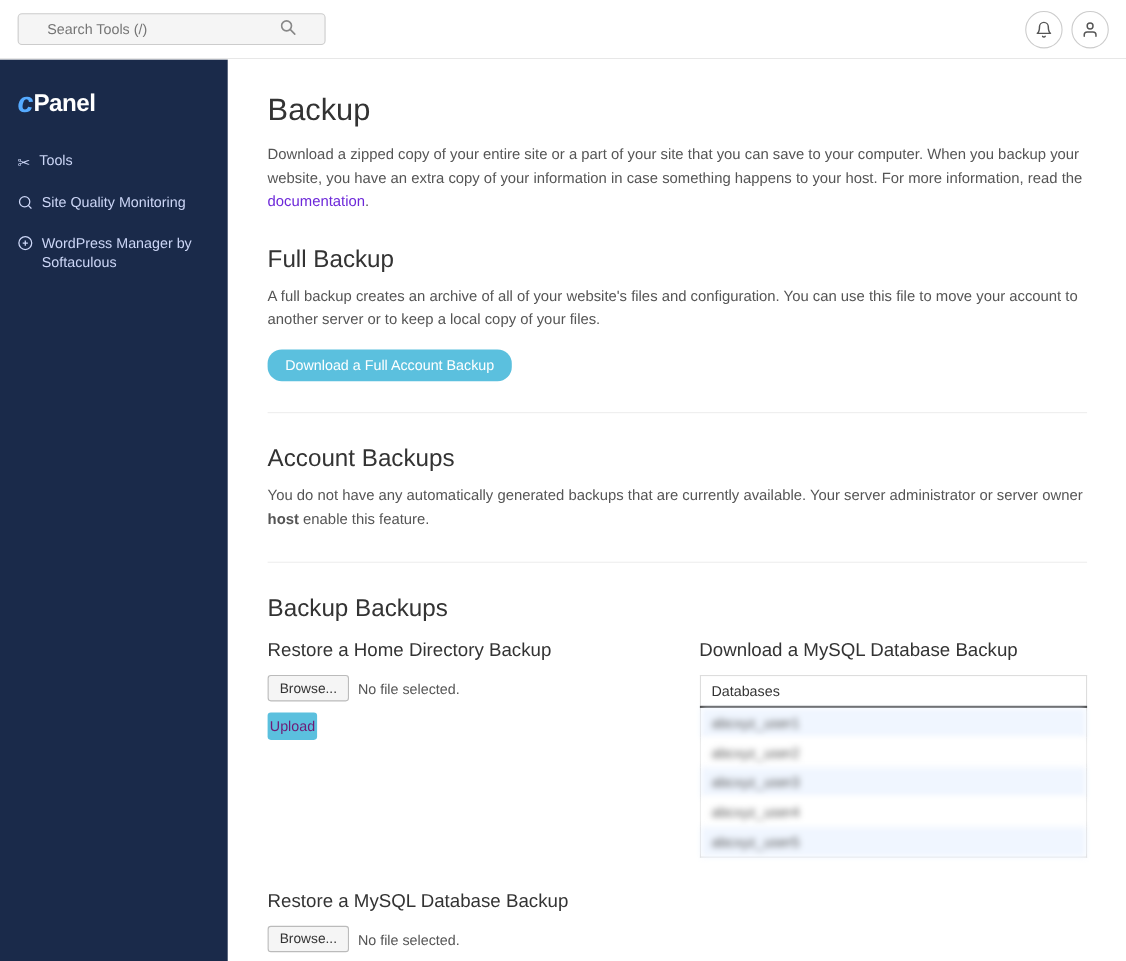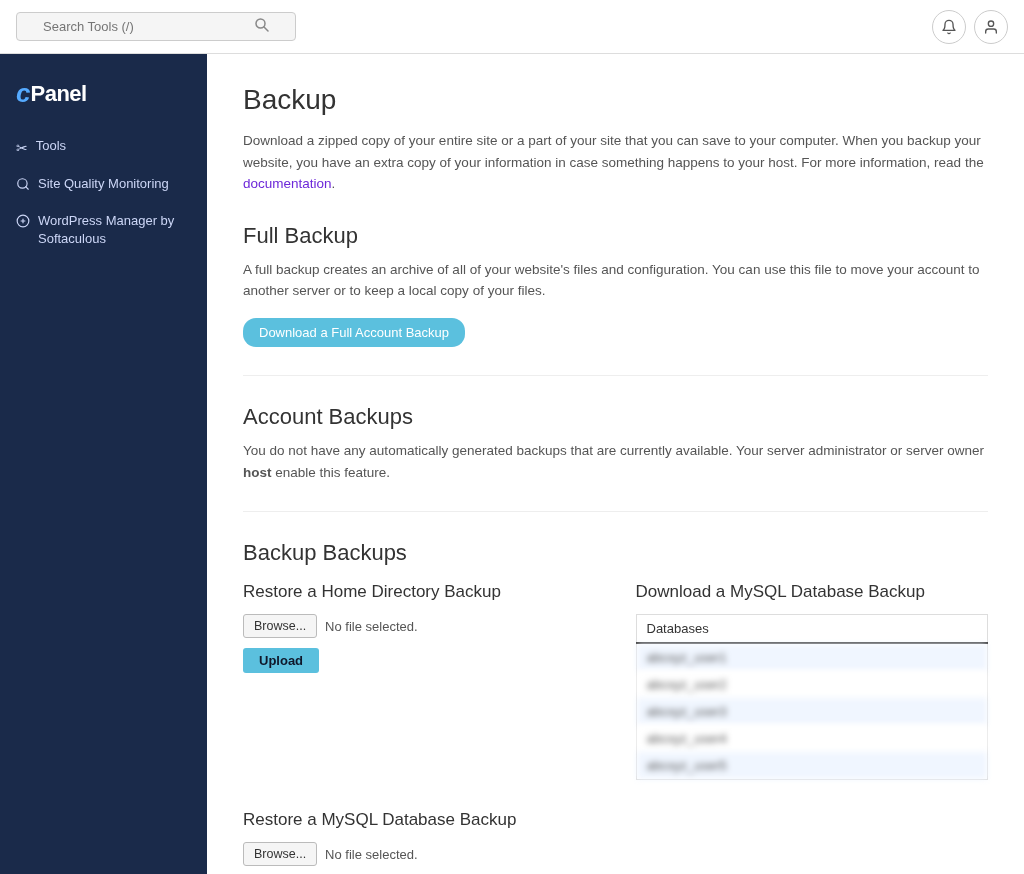--- a/index.html
+++ b/index.html
@@ -130,27 +130,26 @@
       border-radius: 3px;
       padding: 4px 10px;
       font-size: 12.5px;
       cursor: pointer;
       color: #333;
     }
     .no-file-text { font-size: 13px; color: #555; }
 
     .btn-upload {
       background: #5bc0de;
-      color: #0f172a;
+      color: #701a75;
       border: none;
       border-radius: 3px;
-      padding: 5px 16px;
-      font-size: 13px;
-      cursor: pointer;
-      font-weight: bold;
+      padding: 5px 2px;
+      font-size: 13px;
+      cursor: pointer;
     }
 
     
     .db-table { width: 100%; border-collapse: collapse; border: 1px solid #ddd; margin-top: 10px; }
     .db-table th {
       text-align: left;
       padding: 6px 10px;
       background: #fff;
       font-weight: 400;
       font-size: 13px;

